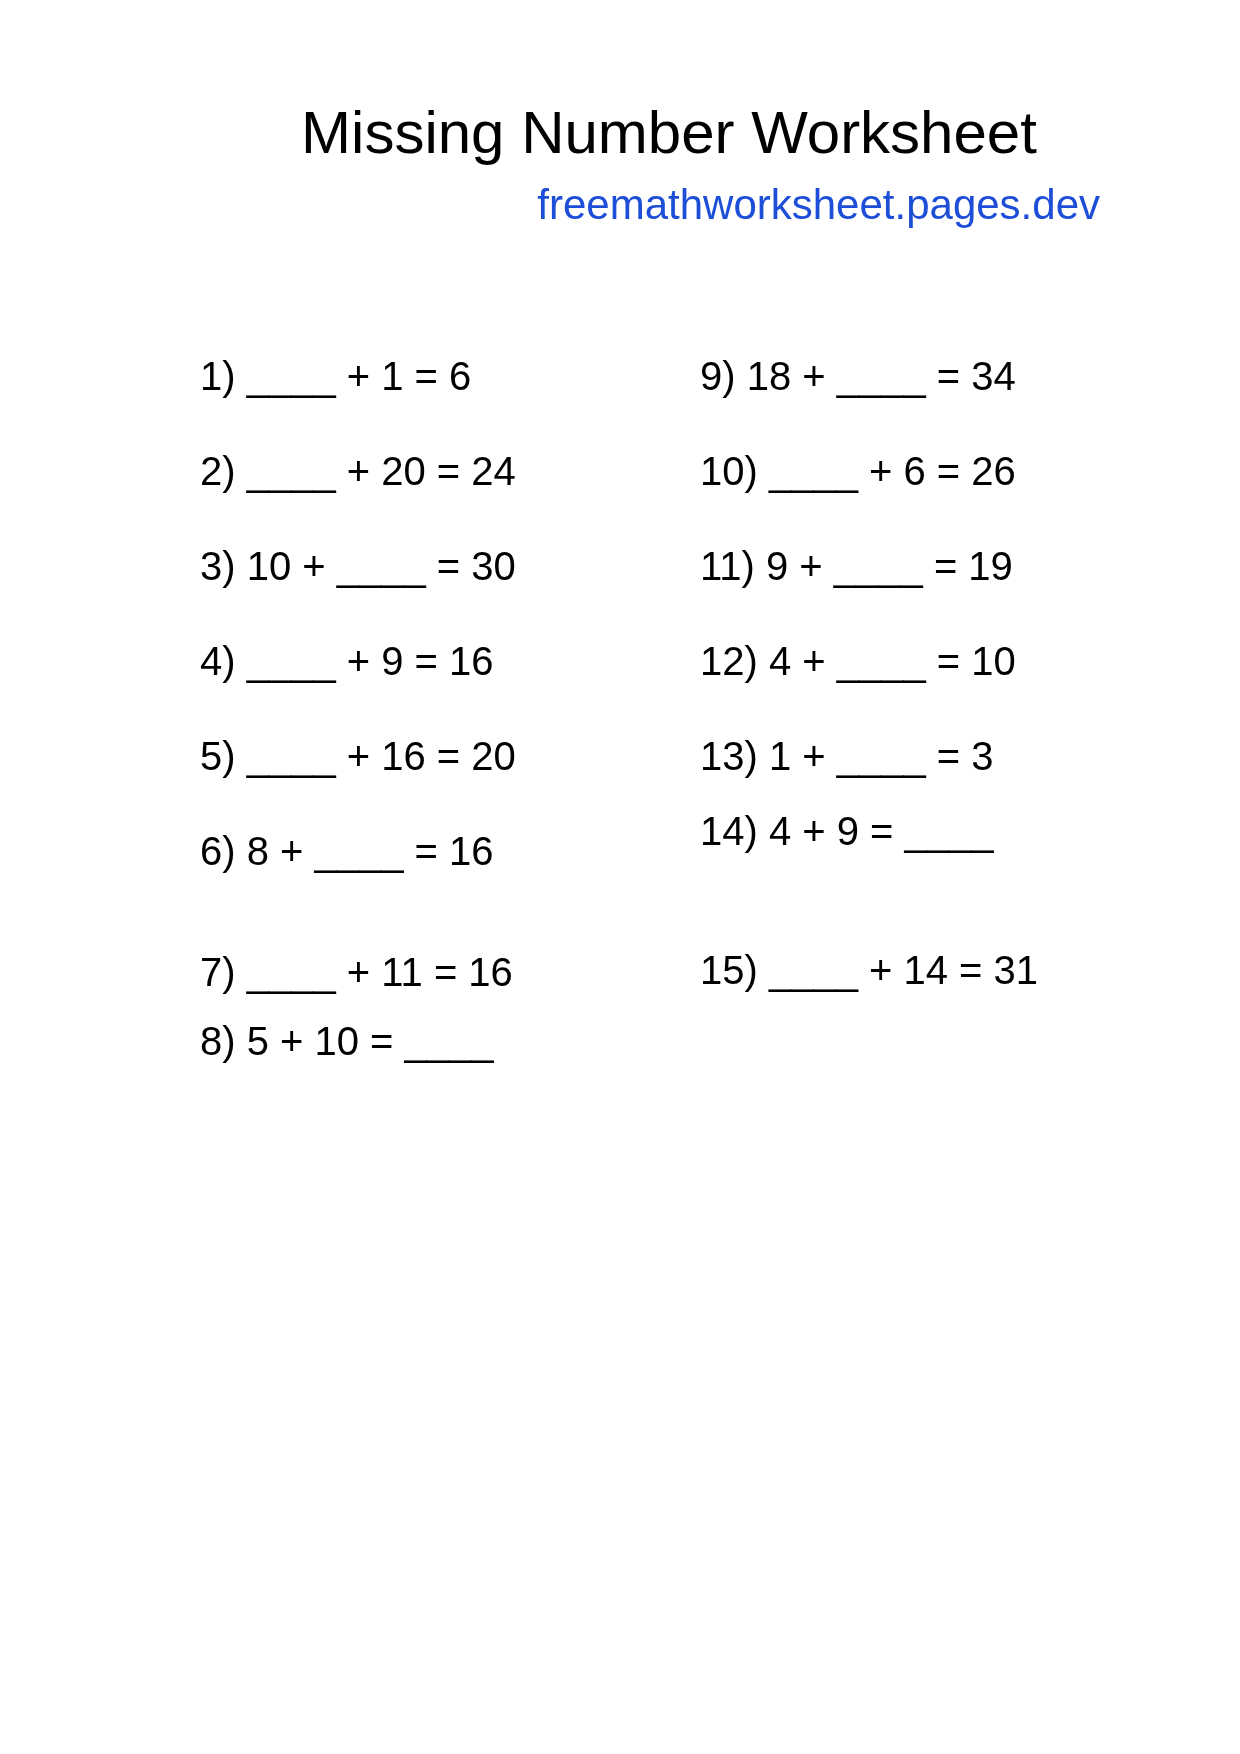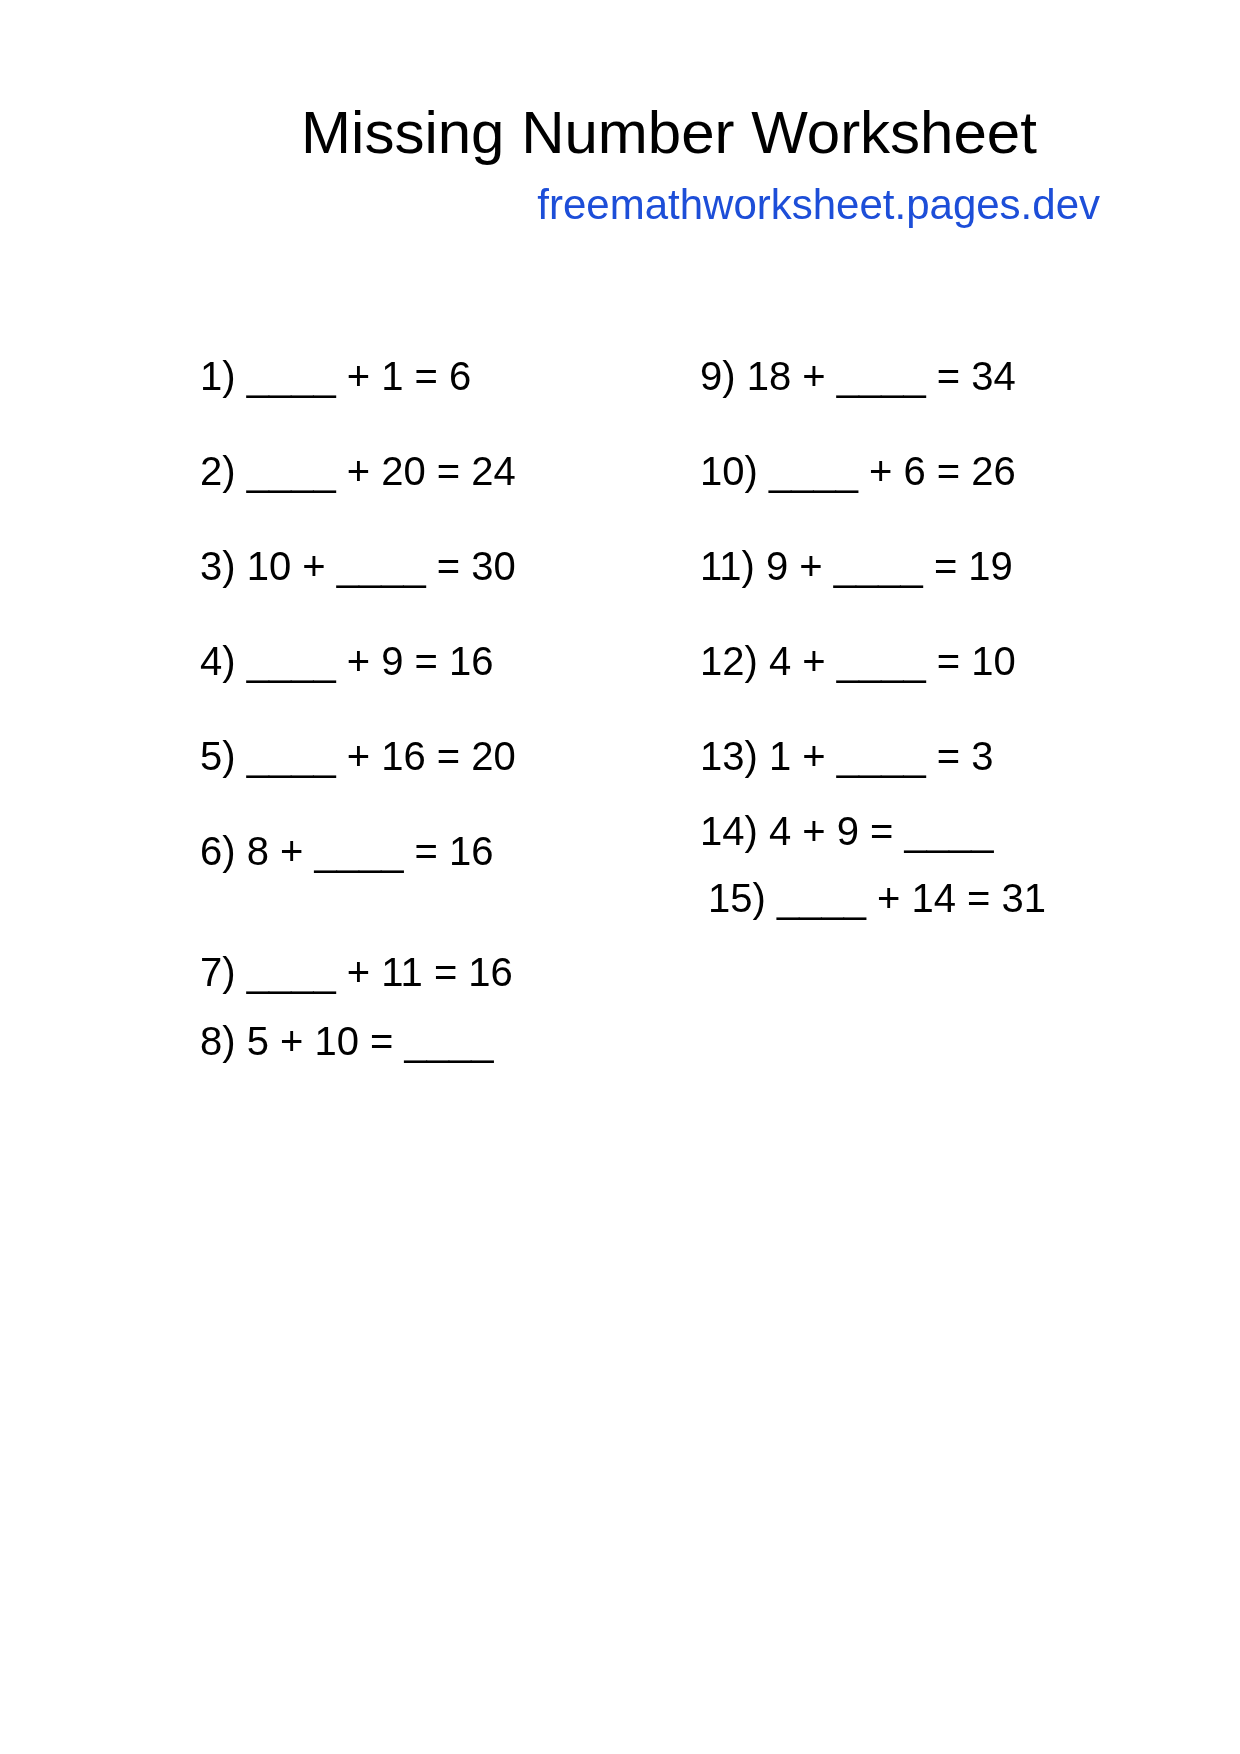--- a/index.html
+++ b/index.html
@@ -28,14 +28,14 @@
   <div class="problem" style="left:200px; top:1017px;">8) 5 + 10 = ____</div>
 </div>
 
 <div>
   <div class="problem" style="left:700px; top:352px;">9) 18 + ____ = 34</div>
   <div class="problem" style="left:700px; top:447px;text-align:center;">10) ____ + 6 = 26</div>
   <div class="problem" style="left:700px; top:542px;">11) 9 + ____ = 19</div>
   <div class="problem" style="left:700px; top:637px;">12) 4 + ____ = 10</div>
   <div class="problem" style="left:700px; top:732px;">13) 1 + ____ = 3</div>
   <div class="problem" style="left:700px; top:807px;">14) 4 + 9 = ____</div>
-  <div class="problem" style="left:700px; top:874px;margin-left:8px;">15) ____ + 14 = 31</div>
+  <div class="problem" style="left:700px; top:946px;">15) ____ + 14 = 31</div>
 </div>
 
 </body></html>

